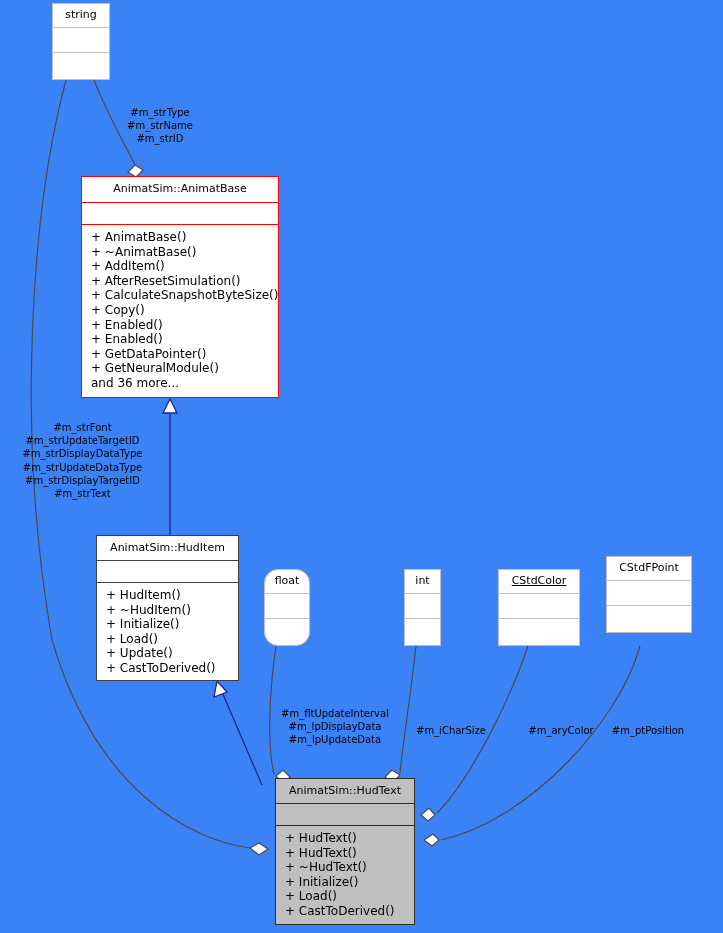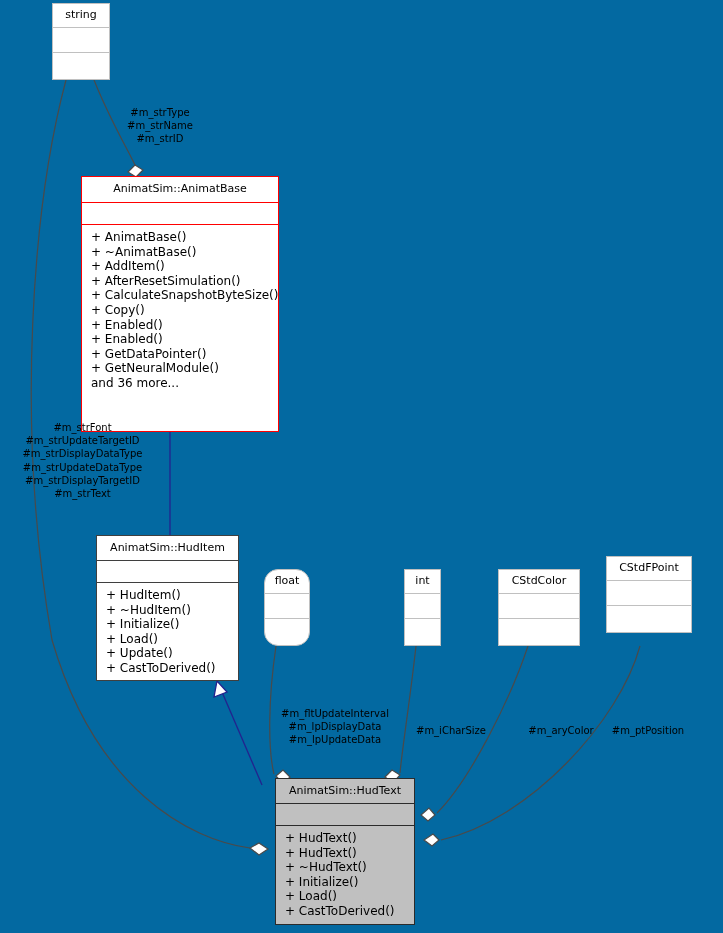--- a/index.html
+++ b/index.html
@@ -4,21 +4,21 @@
 <style>
   html, body {
     margin: 0;
     padding: 0;
     background: #ffffff;
   }
   #diagram {
     position: relative;
     width: 723px;
     height: 933px;
-    background: #0369a1;
+    background: #3b82f6;
     font-family: "DejaVu Sans", sans-serif;
     overflow: hidden;
   }
   #edges {
     position: absolute;
     left: 0; top: 0;
     width: 723px;
     height: 933px;
     pointer-events: none;
   }
@@ -147,21 +147,21 @@
       <polygon points="439,840 433,834 424,840 432,846" fill="#ffffff" stroke="#4a4a4a" stroke-width="1.2"></polygon>
     </g>
   </svg>
 
   <div class="node simple" style="left:52px; top:3px; width:58px; height:77px;">
     <div class="title">string</div>
     <div class="compartment c1"></div>
     <div class="compartment c2"></div>
   </div>
 
-  <div class="node base" style="left:81px; top:176px; width:198px; height:256px;">
+  <div class="node base" style="left:81px; top:176px; width:198px; height:222px;">
     <div class="title">AnimatSim::AnimatBase</div>
     <div class="compartment c1"></div>
     <div class="compartment c2">
       <ul class="members">
         <li>+ AnimatBase()</li>
         <li>+ ~AnimatBase()</li>
         <li>+ AddItem()</li>
         <li>+ AfterResetSimulation()</li>
         <li>+ CalculateSnapshotByteSize()</li>
         <li>+ Copy()</li>
@@ -194,21 +194,21 @@
     <div class="compartment c1"></div>
     <div class="compartment c2"></div>
   </div>
 
   <div class="node simple" style="left:404px; top:569px; width:37px; height:77px;">
     <div class="title">int</div>
     <div class="compartment c1"></div>
     <div class="compartment c2"></div>
   </div>
 
-  <div class="node simple" style="left:498px; top:569px; width:82px; height:77px;">
+  <div class="node simple" style="left:498px; top:569px; width:82px; height:77px;text-decoration:underline;">
     <div class="title">CStdColor</div>
     <div class="compartment c1"></div>
     <div class="compartment c2"></div>
   </div>
 
   <div class="node simple" style="left:606px; top:556px; width:86px; height:77px;">
     <div class="title">CStdFPoint</div>
     <div class="compartment c1"></div>
     <div class="compartment c2"></div>
   </div>

